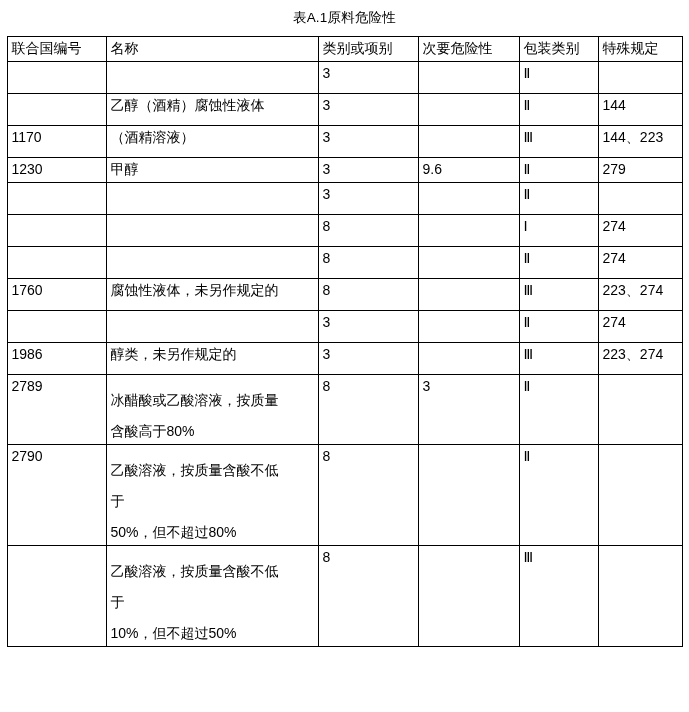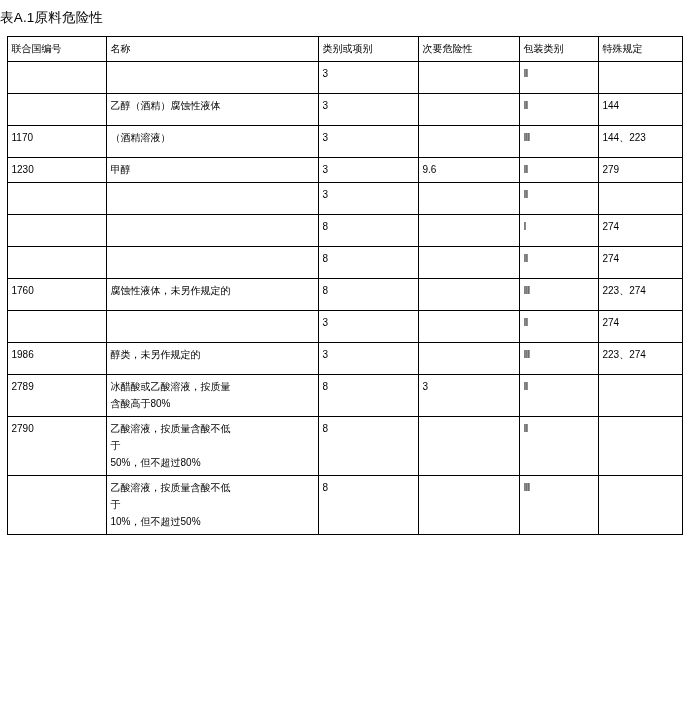--- a/index.html
+++ b/index.html
@@ -16,32 +16,33 @@
   }
   .page {
     position: relative;
     width: 689px;
     height: 712px;
     box-sizing: border-box;
     padding: 0;
     overflow: hidden;
   }
   .table-caption {
+    text-align: center;
     font-size: 13.5px;
     line-height: 18px;
     padding-top: 9px;
     padding-bottom: 9px;
     letter-spacing: 0.2px;
   }
   table.hazard {
     border-collapse: collapse;
     table-layout: fixed;
     width: 675px;
     margin: 0 auto;
-    font-size: 10px;
+    font-size: 14px;
   }
   table.hazard th,
   table.hazard td {
     border: 1px solid #000000;
     vertical-align: top;
     padding: 3px 4px 4px 4px;
     font-weight: normal;
     text-align: left;
     line-height: 17px;
   }
@@ -49,21 +50,21 @@
     font-weight: normal;
   }
   
   col.c-un    { width: 99px; }
   col.c-name  { width: 212px; }
   col.c-class { width: 100px; }
   col.c-sub   { width: 101px; }
   col.c-pack  { width: 79px; }
   col.c-spec  { width: 84px; }
 
-  .cell-multiline span { display: block; }
+  .cell-multiline span { display: block; margin-top: 14px; }
   .tall-1 { height: 24px; }
 </style>
 </head>
 <body>
 
 <div class="page">
 
   <div class="table-caption">表A.1原料危险性</div>
 
   <table class="hazard">

